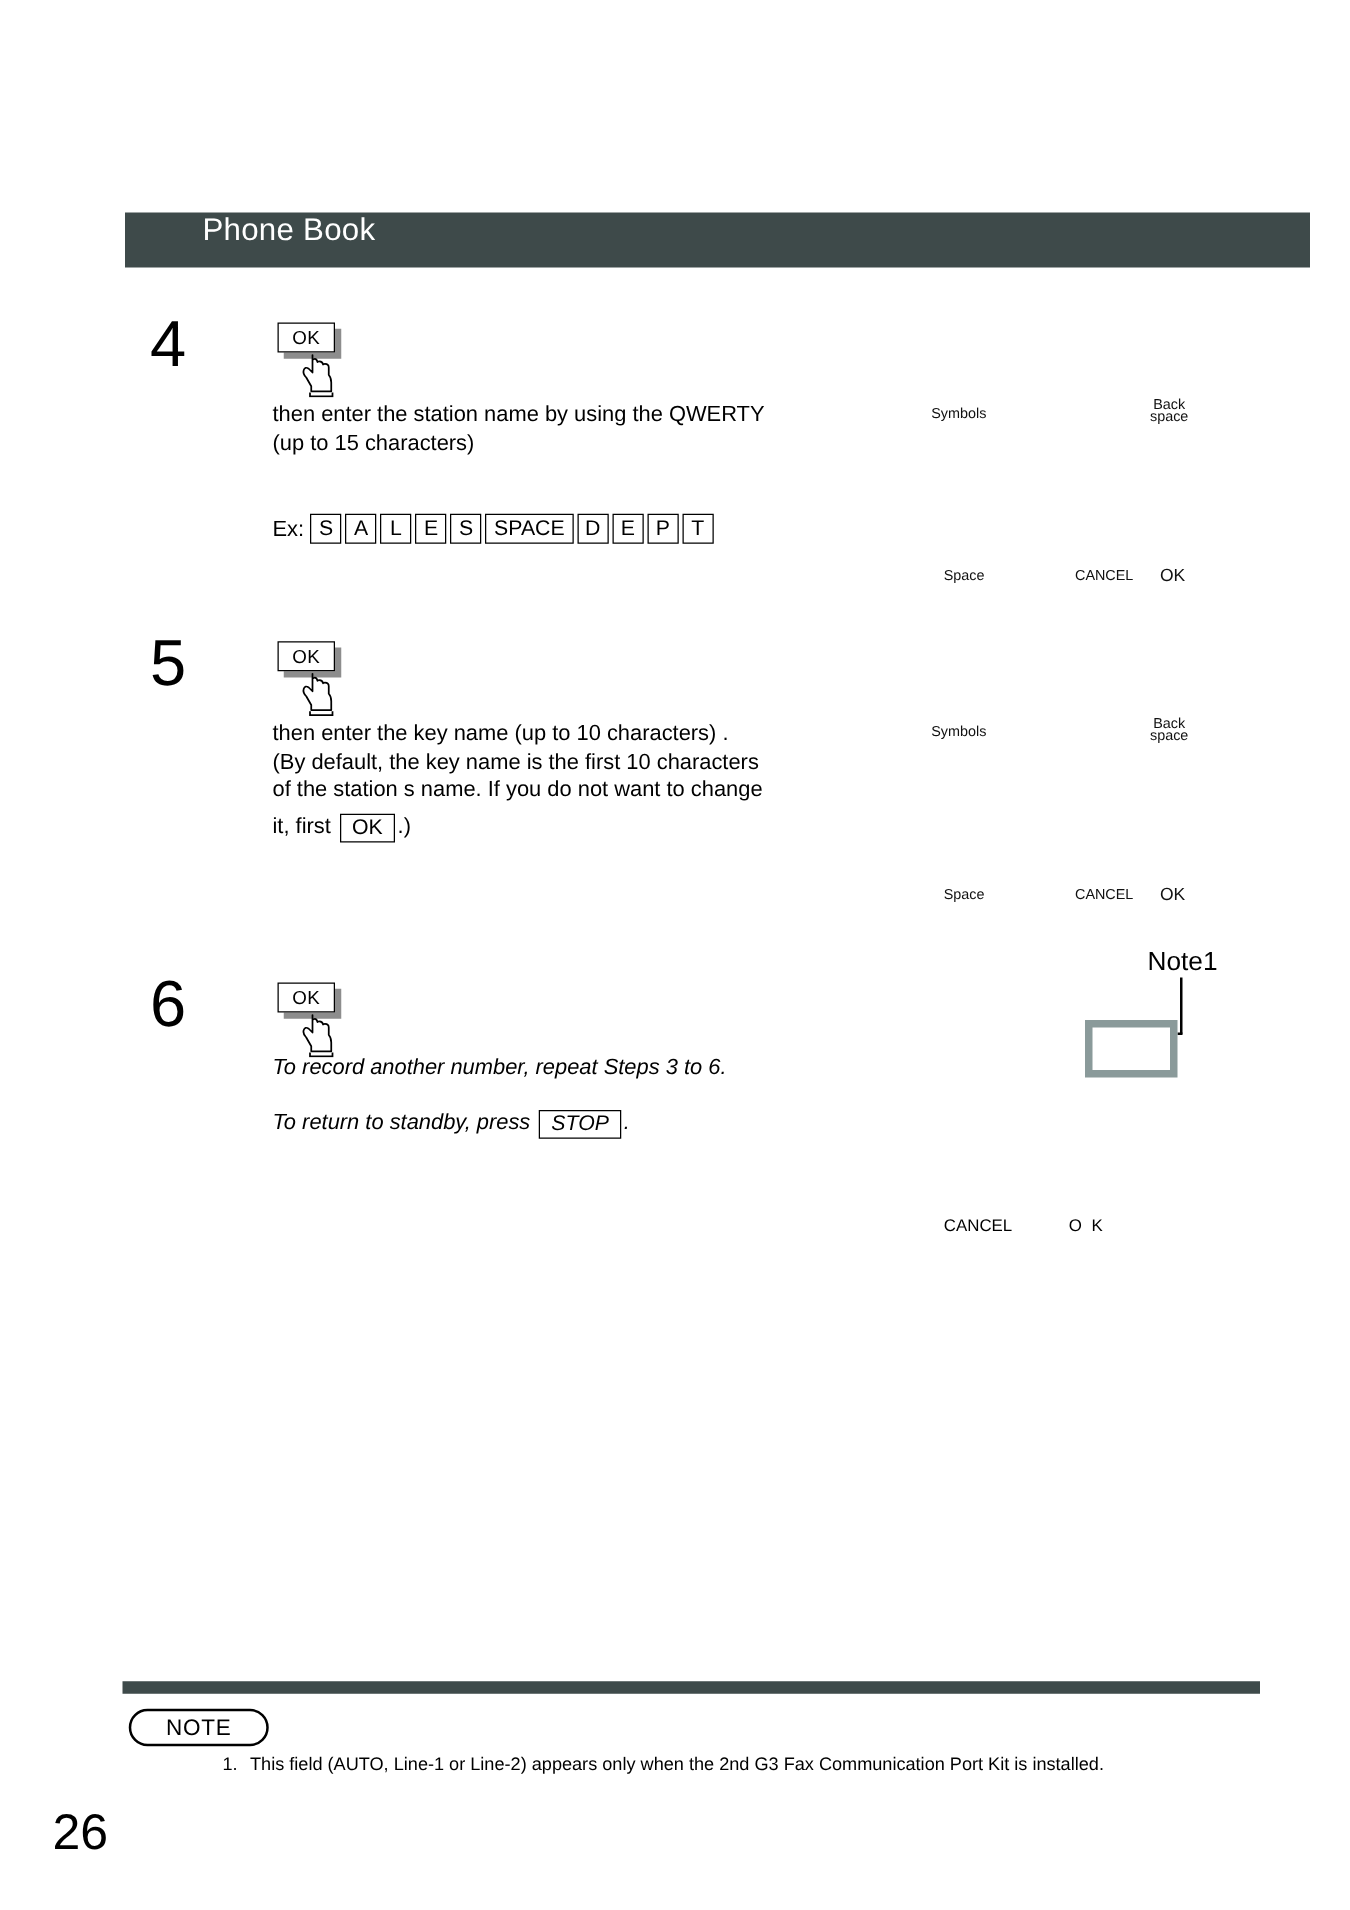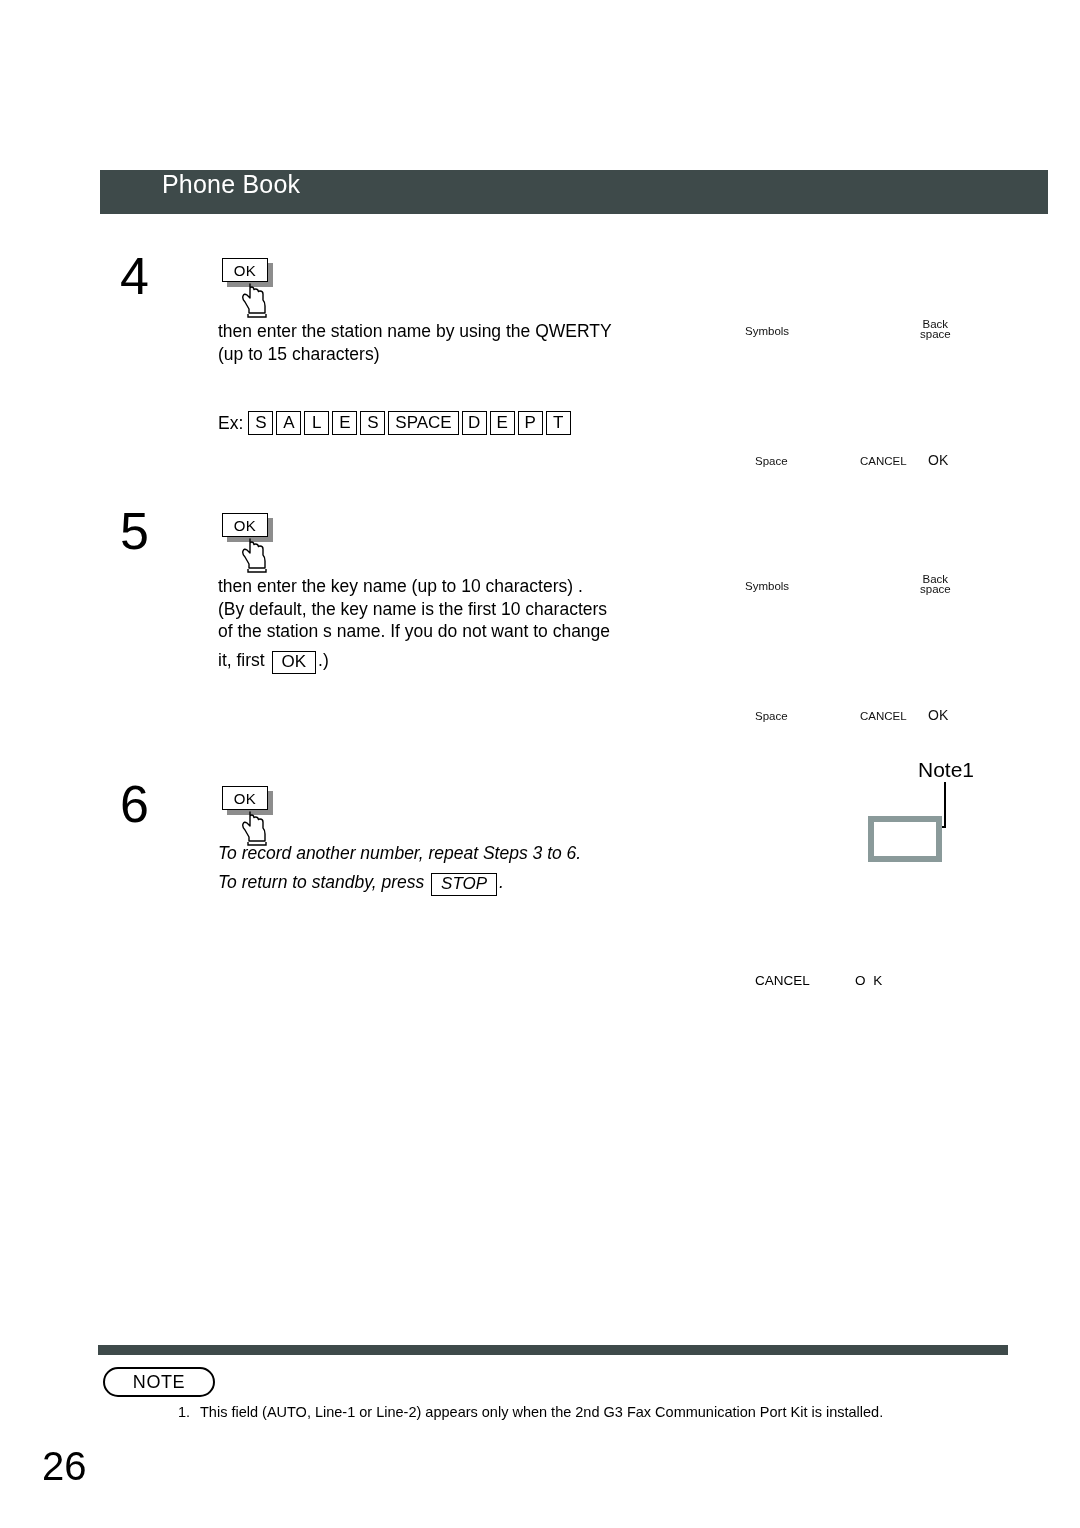--- a/index.html
+++ b/index.html
@@ -307,21 +307,21 @@
     <div class="keycap-shadow"></div>
     <div class="keycap">OK</div>
     <svg class="hand-icon" viewBox="0 0 34 36">
       <path d="M12 2 L12 16 L9 13 Q6 11 5 14 Q4 17 7 20 L11 27 L11 31 L27 31 L27 24 Q27 20 25 18 L25 12 Q25 9 22 9 Q21 9 20.5 9.6 Q20 7 17.5 7 Q16.5 7 16 7.6 Q15.5 5 13.8 5 Q13 5 12 6 Z" fill="#ffffff" stroke="#000000" stroke-width="1.4" stroke-linejoin="round"></path>
       <path d="M10 32 L10 35 L28 35 L28 32" fill="none" stroke="#000000" stroke-width="1.4"></path>
     </svg>
   </div>
 
   <div class="step-body" style="top:64px;font-style:italic;">
     <p>To record another number, repeat Steps 3 to 6.</p>
-    <p style="margin-top:6px;"><span>To return to standby, press </span><span class="inline-key">STOP</span><span>.</span></p>
+    <p style="margin-top:21px;"><span>To return to standby, press </span><span class="inline-key">STOP</span><span>.</span></p>
   </div>
 </div>
 
 <div class="lcd-group" style="left:700px; top:305px;">
   <div class="lcd-lbl lcd-symbols">Symbols</div>
   <div class="lcd-lbl lcd-backspace">
     <div>Back</div>
     <div>space</div>
   </div>
   <div class="lcd-lbl lcd-space">Space</div>

